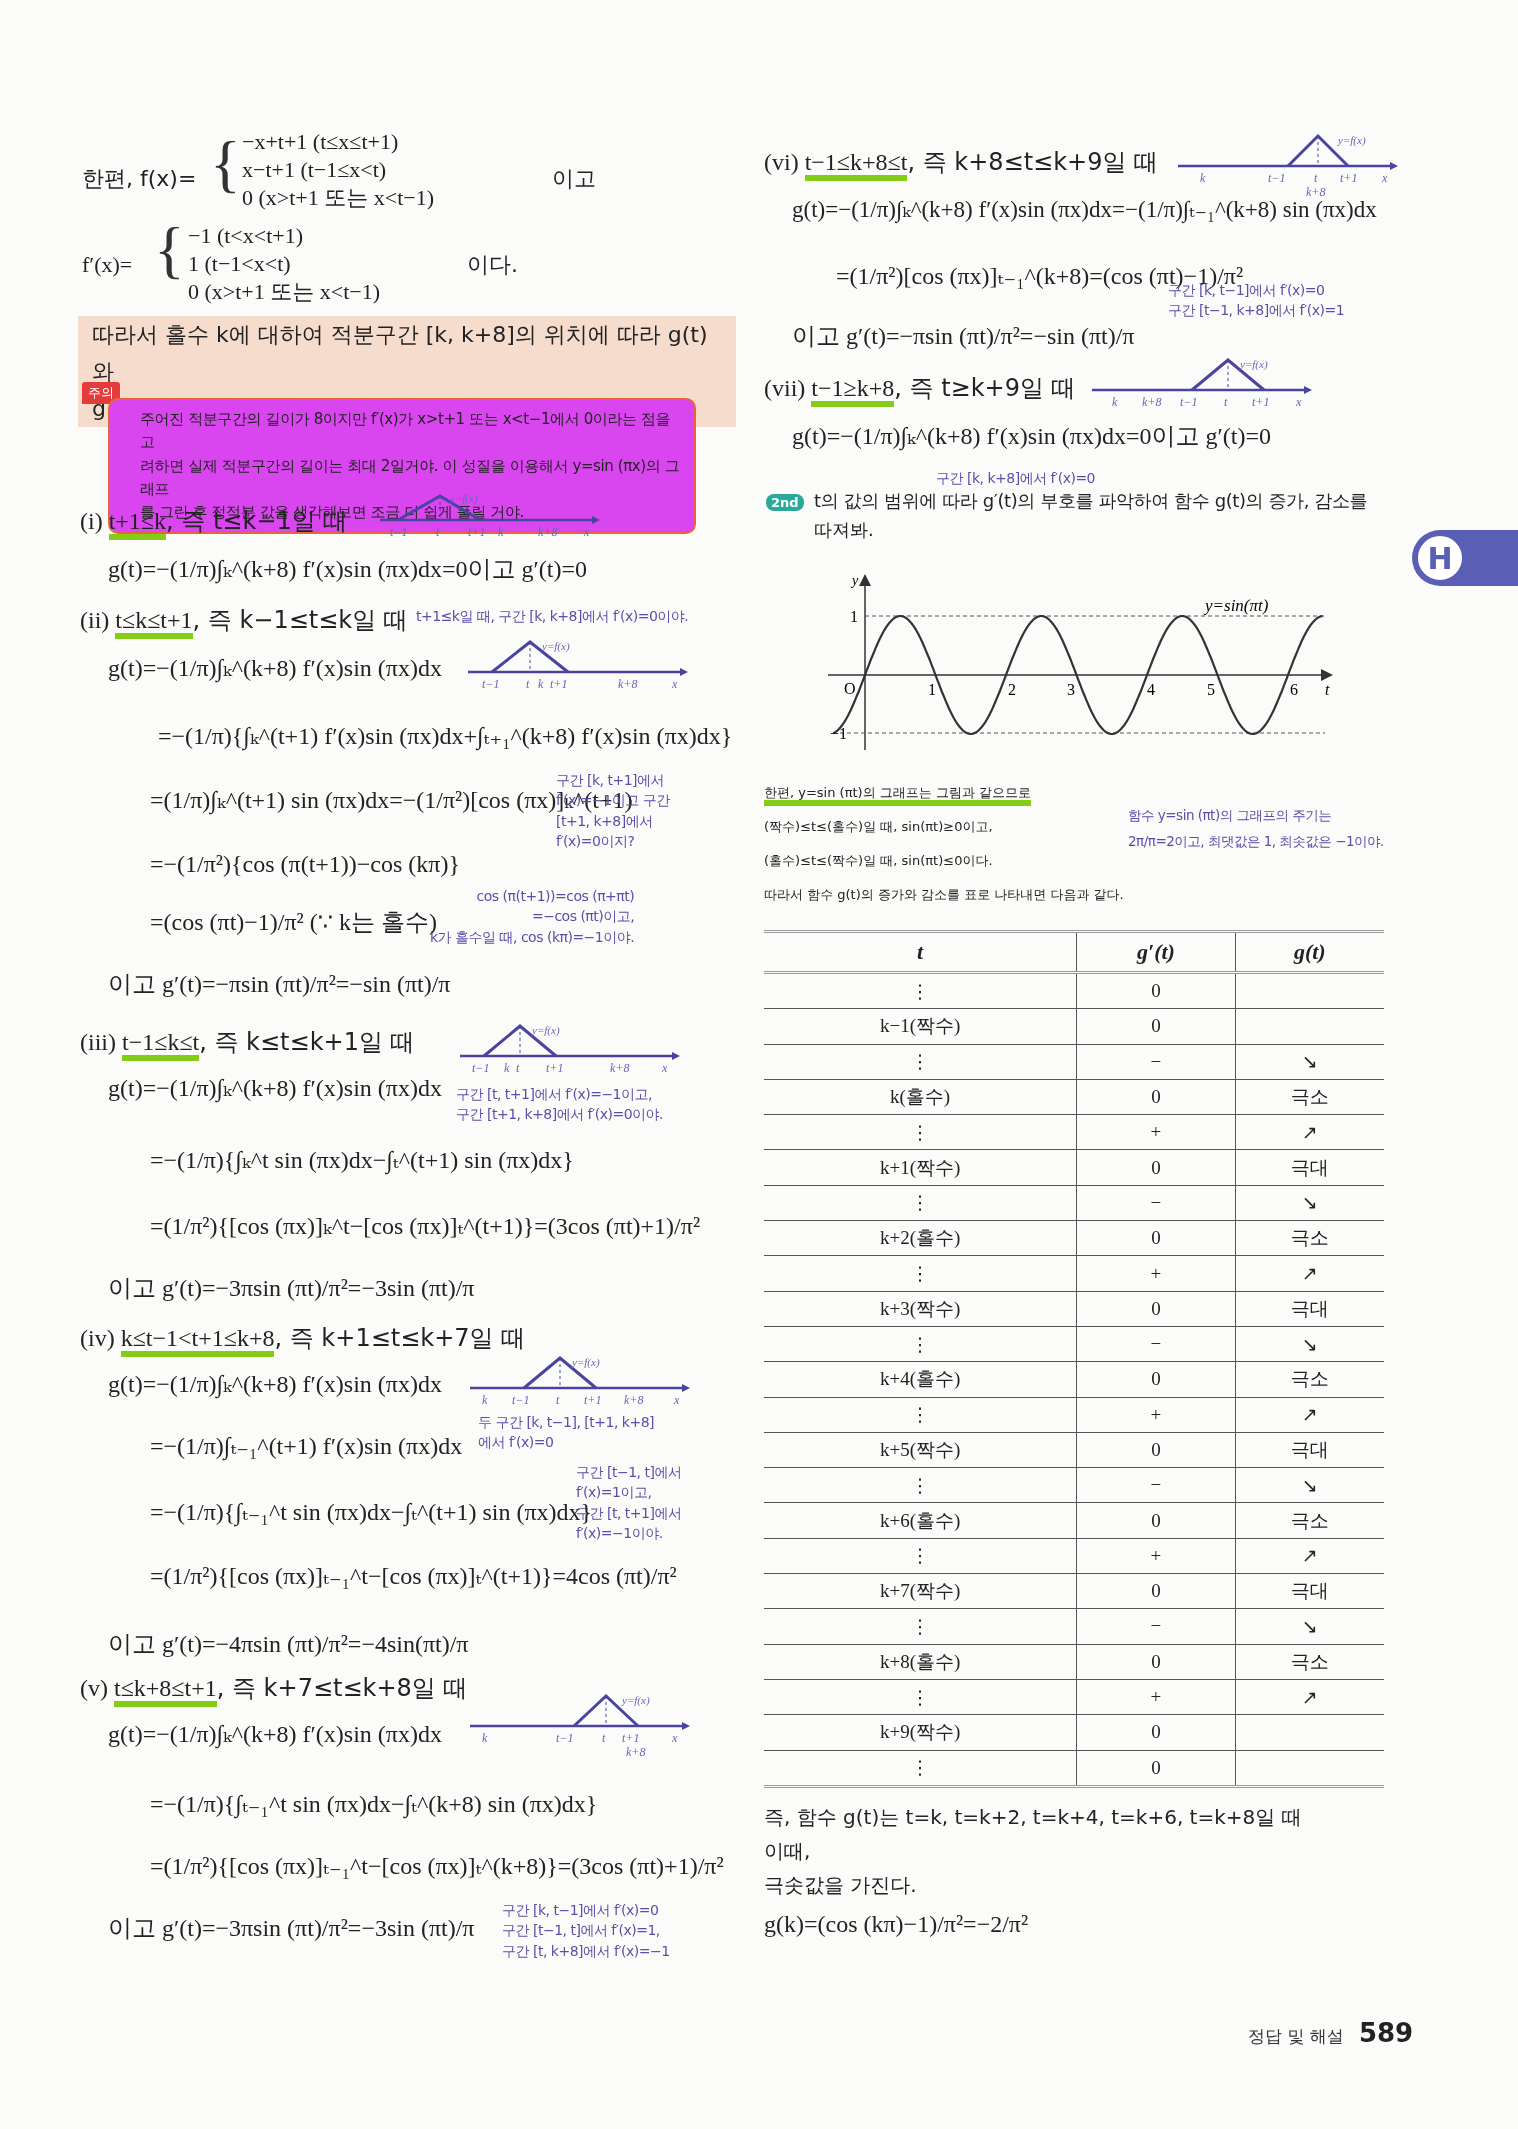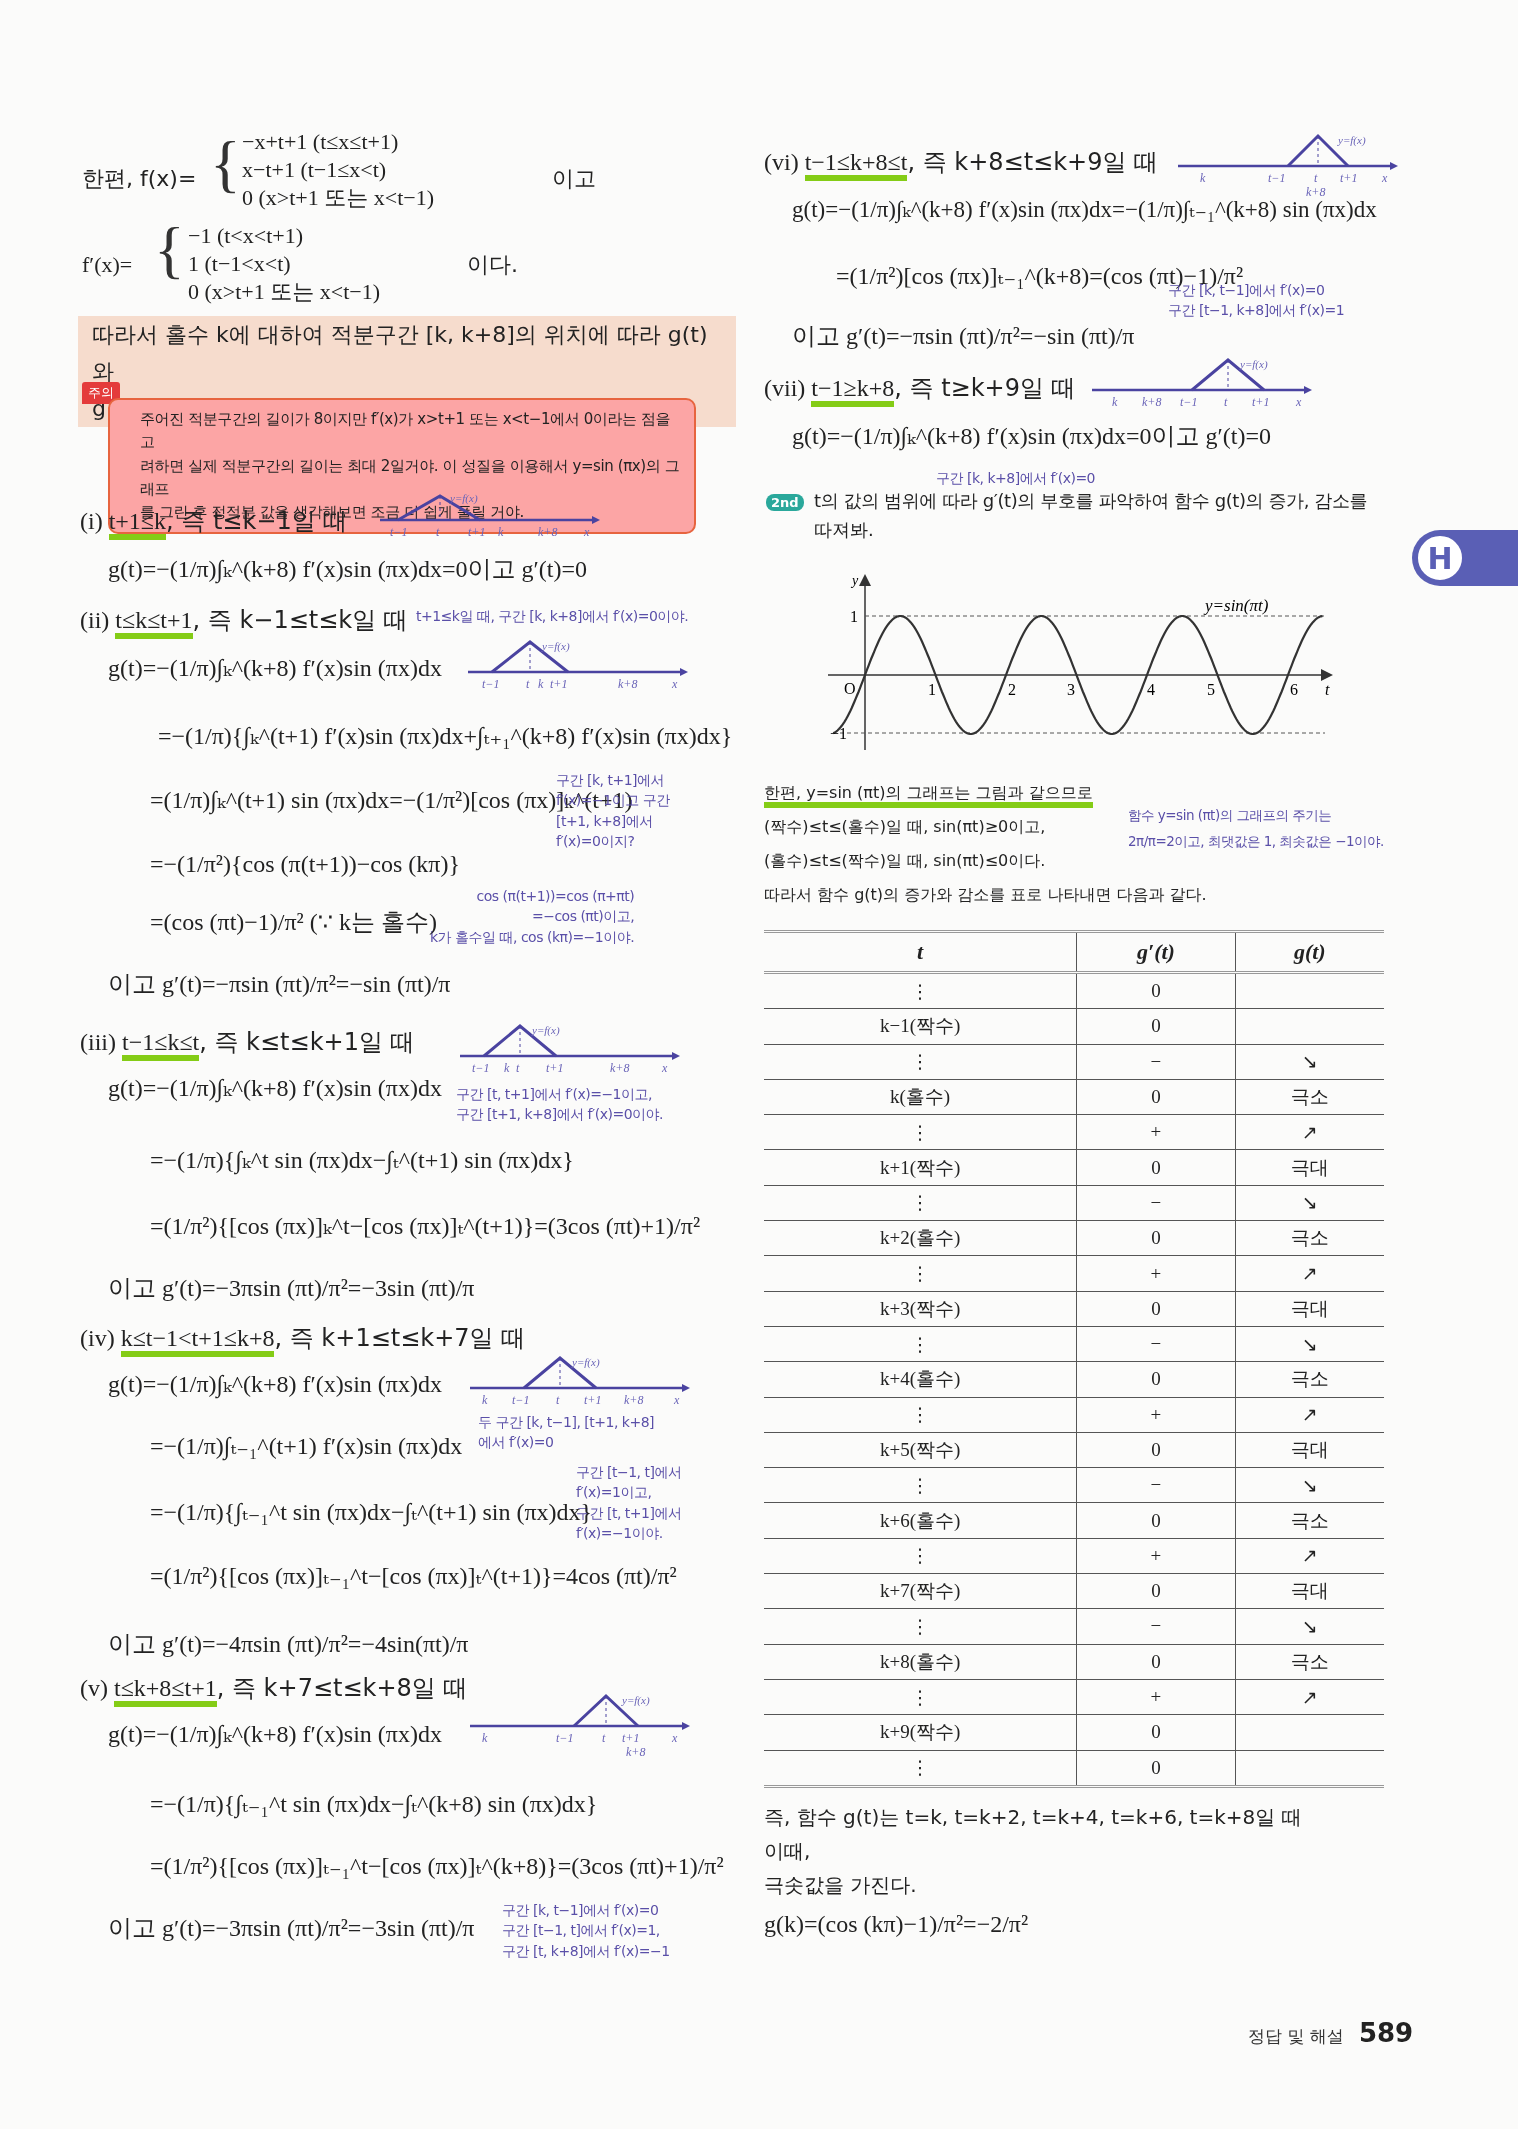--- a/index.html
+++ b/index.html
@@ -4,21 +4,21 @@
 <style>
   html,body{margin:0;padding:0;}
   body{width:1518px;height:2129px;background:#fbfbfa;position:relative;overflow:hidden;
        font-family:"DejaVu Serif","Liberation Serif",serif;color:#222;}
   .abs{position:absolute;}
   .m{font-family:"Liberation Serif","DejaVu Serif",serif;font-size:24px;white-space:nowrap;line-height:1.2;}
   .ko{font-family:"DejaVu Sans","Liberation Sans",sans-serif;}
   .note{font-family:"DejaVu Sans","Liberation Sans",sans-serif;color:#5a4fa8;font-size:14px;white-space:nowrap;line-height:1.45;letter-spacing:-0.5px;}
   .ul{border-bottom:6px solid #84cc16;}
   .hl{background:#f6dccd;}
-  .warn-box{border:2px solid #e7643f;border-radius:10px;background:#fca5a5;padding:8px 14px 8px 30px;
+  .warn-box{border:2px solid #e7643f;border-radius:10px;background:#d946ef;padding:8px 14px 8px 30px;
             font-family:"DejaVu Sans",sans-serif;font-size:15px;line-height:1.55;letter-spacing:-0.4px;color:#222;}
   .warn-tag{background:#e43b3b;color:#fff;font-family:"DejaVu Sans",sans-serif;font-size:13px;font-weight:normal;
             padding:2px 6px;border-radius:3px 3px 0 0;}
   .badge2nd{background:#2aa89b;color:#fff;font-family:"DejaVu Sans",sans-serif;font-size:13px;font-weight:bold;
             padding:1px 5px;border-radius:8px;}
   table.inc{border-collapse:collapse;width:620px;font-family:"Liberation Serif",serif;font-size:19px;}
   table.inc th{height:36px;border-top:3px double #999;border-bottom:3px double #999;font-size:22px;font-style:italic;}
   table.inc td{height:34.3px;text-align:center;border-bottom:1.5px solid #555;padding:0;}
   table.inc th+th, table.inc td+td{border-left:1.5px solid #555;}
   table.inc tr:last-child td{border-bottom:3px double #999;}
@@ -276,21 +276,21 @@
   <text x="10" y="174" font-size="16">−1</text>
   <text x="108" y="130" font-size="16">1</text>
   <text x="188" y="130" font-size="16">2</text>
   <text x="247" y="130" font-size="16">3</text>
   <text x="327" y="130" font-size="16">4</text>
   <text x="387" y="130" font-size="16">5</text>
   <text x="470" y="130" font-size="16">6</text>
   <text x="385" y="46" font-size="17" font-style="italic">y=sin(πt)</text>
 </svg>
 
-<div class="abs ko" style="left:764px;top:776px;font-size:16px;line-height:34px;white-space:nowrap;">
+<div class="abs ko" style="left:764px;top:776px;font-size:13px;line-height:34px;white-space:nowrap;">
   <div><span class="ul">한편, y=sin (πt)의 그래프는 그림과 같으므로</span></div>
   <div>(짝수)≤t≤(홀수)일 때, sin(πt)≥0이고,</div>
   <div>(홀수)≤t≤(짝수)일 때, sin(πt)≤0이다.</div>
   <div>따라서 함수 g(t)의 증가와 감소를 표로 나타내면 다음과 같다.</div>
 </div>
 <div class="abs note" style="left:1128px;top:802px;font-size:13.5px;line-height:26px;">
   <div>함수 y=sin (πt)의 그래프의 주기는</div>
   <div>2π/π=2이고, 최댓값은 1, 최솟값은 −1이야.</div>
 </div>
 

